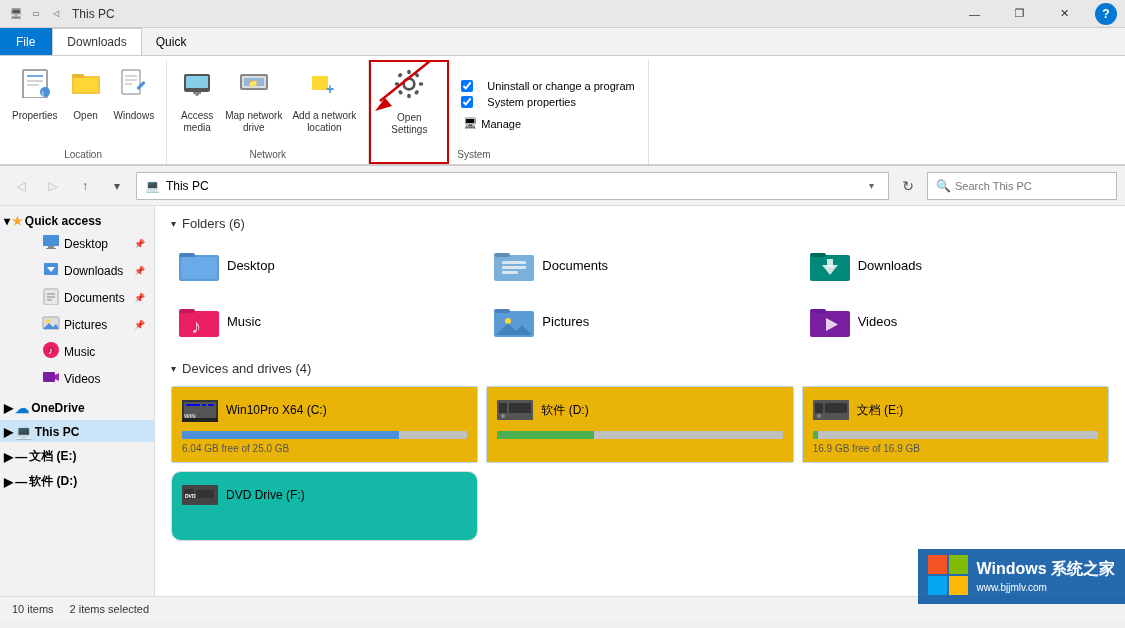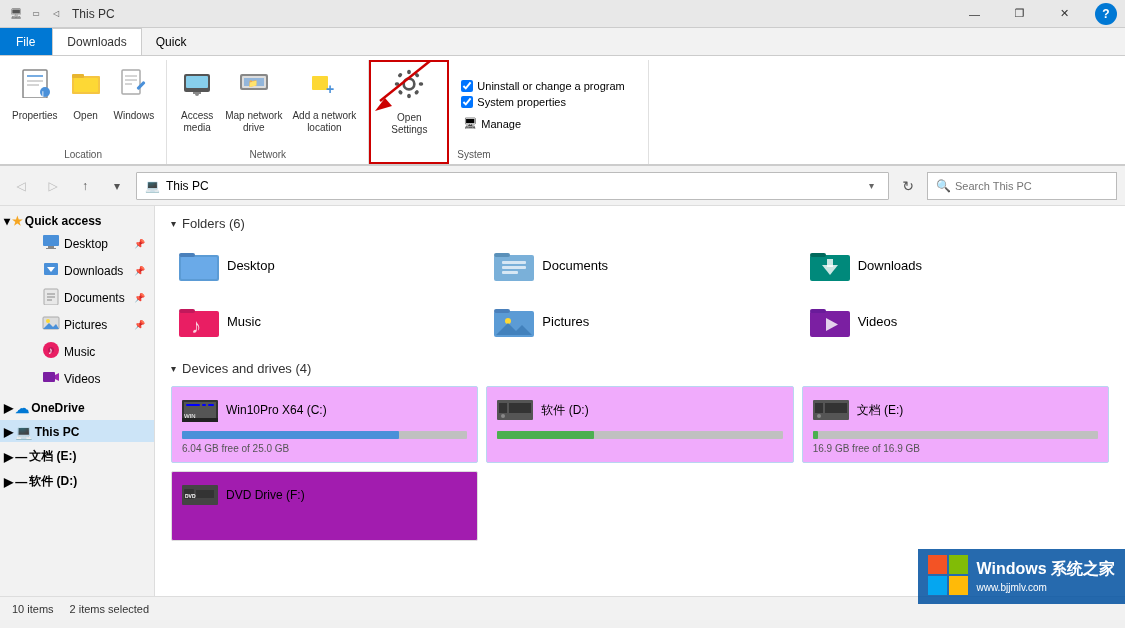--- a/index.html
+++ b/index.html
@@ -201,45 +201,45 @@
     
     .drives-grid {
       display: grid;
       grid-template-columns: repeat(3, 1fr);
       gap: 8px;
       margin-bottom: 8px;
     }
     .drive-item {
       display: flex; flex-direction: column;
       padding: 8px 10px; cursor: pointer;
-      border-radius: 2px; background: #f0abfc;
+      border-radius: 2px; background: #eab308;
       border: 1px solid #b8d6f0;
       min-height: 70px;
     }
-    .drive-item.dvd { background: #a21caf; border-color: #ddd; }
+    .drive-item.dvd { background: #14b8a6; border-color: #ddd; border-radius: 10px; }
     .drive-item-top { display: flex; align-items: center; gap: 8px; margin-bottom: 4px; }
     .drive-icon { width: 36px; height: 30px; display: flex; align-items: center; justify-content: center; }
     .drive-name { font-size: 12px; font-weight: 500; }
     .drive-bar-bg { background: #c0c0c0; height: 8px; border-radius: 1px; margin: 2px 0; position: relative; width: 100%; }
     .drive-bar-fill { height: 100%; background: #4a90d9; border-radius: 1px; }
     .drive-bar-fill.low { background: #4CAF50; }
     .drive-size { font-size: 10px; color: #555; margin-top: 2px; }
 
     
     .status-bar {
       height: 24px; background: #f2f2f2;
       border-top: 1px solid #ddd;
       display: flex; align-items: center;
       padding: 0 12px; gap: 16px;
       font-size: 11px; color: #333; text-align: center;
     }
 
     
     .checkbox-item {
-      display: flex; align-items: flex-start; gap: 4px;
+      display: flex; align-items: flex-start; gap: 14px;
       font-size: 11px; cursor: pointer; padding: 1px 4px;
     }
     .checkbox-item input { width: 12px; height: 12px; }
 
     
     .help-btn {
       width: 22px; height: 22px;
       background: #0078d4; color: white;
       border-radius: 50%; display: flex; align-items: center; justify-content: center;
       font-size: 12px; font-weight: bold; cursor: pointer;

